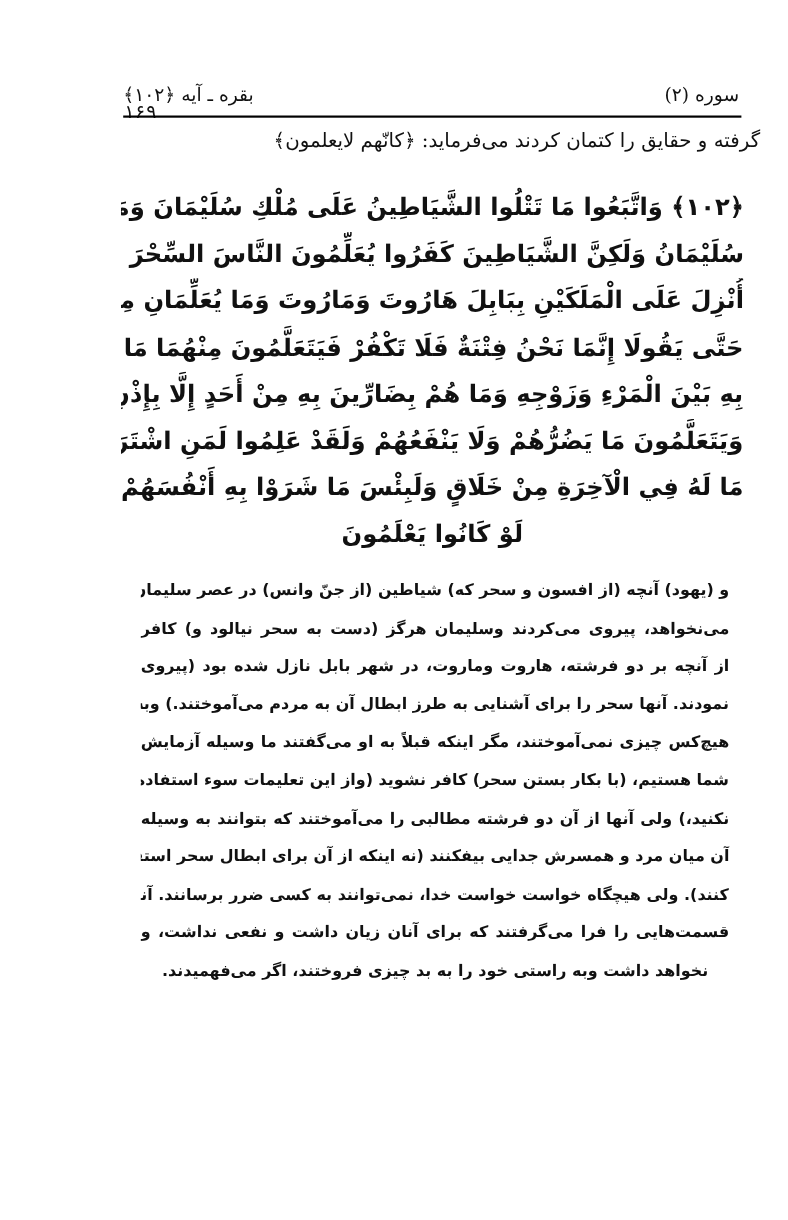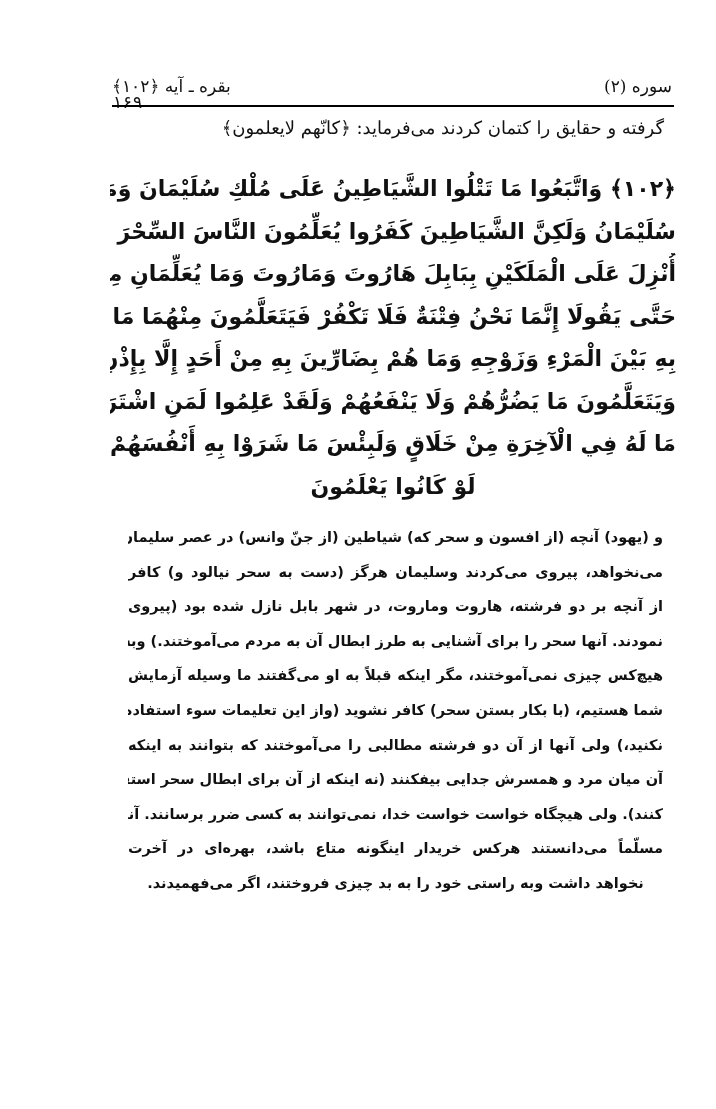--- a/index.html
+++ b/index.html
@@ -12,21 +12,21 @@
     position: absolute; left: 112px; top: 76px; width: 560px; height: 22px;
     direction: rtl;
   }
   .header .surah { position: absolute; right: 0; top: 0; font-size: 17px; font-family: "DejaVu Serif", serif; }
   .header .title { position: absolute; left: 0; right: 0; top: 0; text-align: left; font-size: 17px; font-family: "DejaVu Serif", serif; }
   .header .pnum { position: absolute; left: 0; top: 16px; font-size: 17px; direction: ltr; font-family: Liberation Mono, monospace; }
   .rule {
     position: absolute; left: 112px; top: 105px; width: 562px; height: 2px; background: #000;
   }
   .intro {
-    position: absolute; left: 109px; top: 117px; width: 555px; direction: rtl;
+    position: absolute; left: 136px; top: 117px; width: 555px; direction: rtl;
     text-align: right; font-size: 18px; font-family: "DejaVu Serif", serif;
   }
   .verse {
     position: absolute; left: 110px; top: 168px; width: 566px; direction: rtl;
     font-family: "DejaVu Sans", sans-serif; font-weight: bold; font-size: 22px;
   }
   .verse .vline {
     height: 42.5px; line-height: 42.5px; text-align: justify; text-align-last: justify;
     white-space: nowrap; overflow: hidden;
   }
@@ -65,19 +65,19 @@
     <div class="vline last">لَوْ كَانُوا يَعْلَمُونَ</div>
   </div>
 
   <div class="trans">
     <div class="tline">و (یهود) آنچه (از افسون و سحر که) شیاطین (از جنّ وانس) در عصر سلیمان</div>
     <div class="tline">می‌نخواهد، پیروی می‌کردند وسلیمان هرگز (دست به سحر نیالود و) کافر</div>
     <div class="tline">از آنچه بر دو فرشته، هاروت وماروت، در شهر بابل نازل شده بود (پیروی</div>
     <div class="tline">نمودند. آنها سحر را برای آشنایی به طرز ابطال آن به مردم می‌آموختند.) وبه</div>
     <div class="tline">هیچ‌کس چیزی نمی‌آموختند، مگر اینکه قبلاً به او می‌گفتند ما وسیله آزمایش</div>
     <div class="tline">شما هستیم، (با بکار بستن سحر) کافر نشوید (واز این تعلیمات سوء استفاده</div>
-    <div class="tline">نکنید،) ولی آنها از آن دو فرشته مطالبی را می‌آموختند که بتوانند به اینکه</div>
+    <div class="tline">نکنید،) ولی آنها از آن دو فرشته مطالبی را می‌آموختند که بتوانند به وسیله</div>
     <div class="tline">آن میان مرد و همسرش جدایی بیفکنند (نه اینکه از آن برای ابطال سحر استفاده</div>
     <div class="tline">کنند). ولی هیچگاه خواست خواست خدا، نمی‌توانند به کسی ضرر برسانند. آنها</div>
-    <div class="tline">مسلّماً می‌دانستند هرکس خریدار اینگونه متاع باشد، بهره‌ای در آخرت</div>
+    <div class="tline">قسمت‌هایی را فرا می‌گرفتند که برای آنان زیان داشت و نفعی نداشت، و</div>
     <div class="tline last">نخواهد داشت وبه راستی خود را به بد چیزی فروختند، اگر می‌فهمیدند.</div>
   </div>
 </div>
 
 </body></html>

